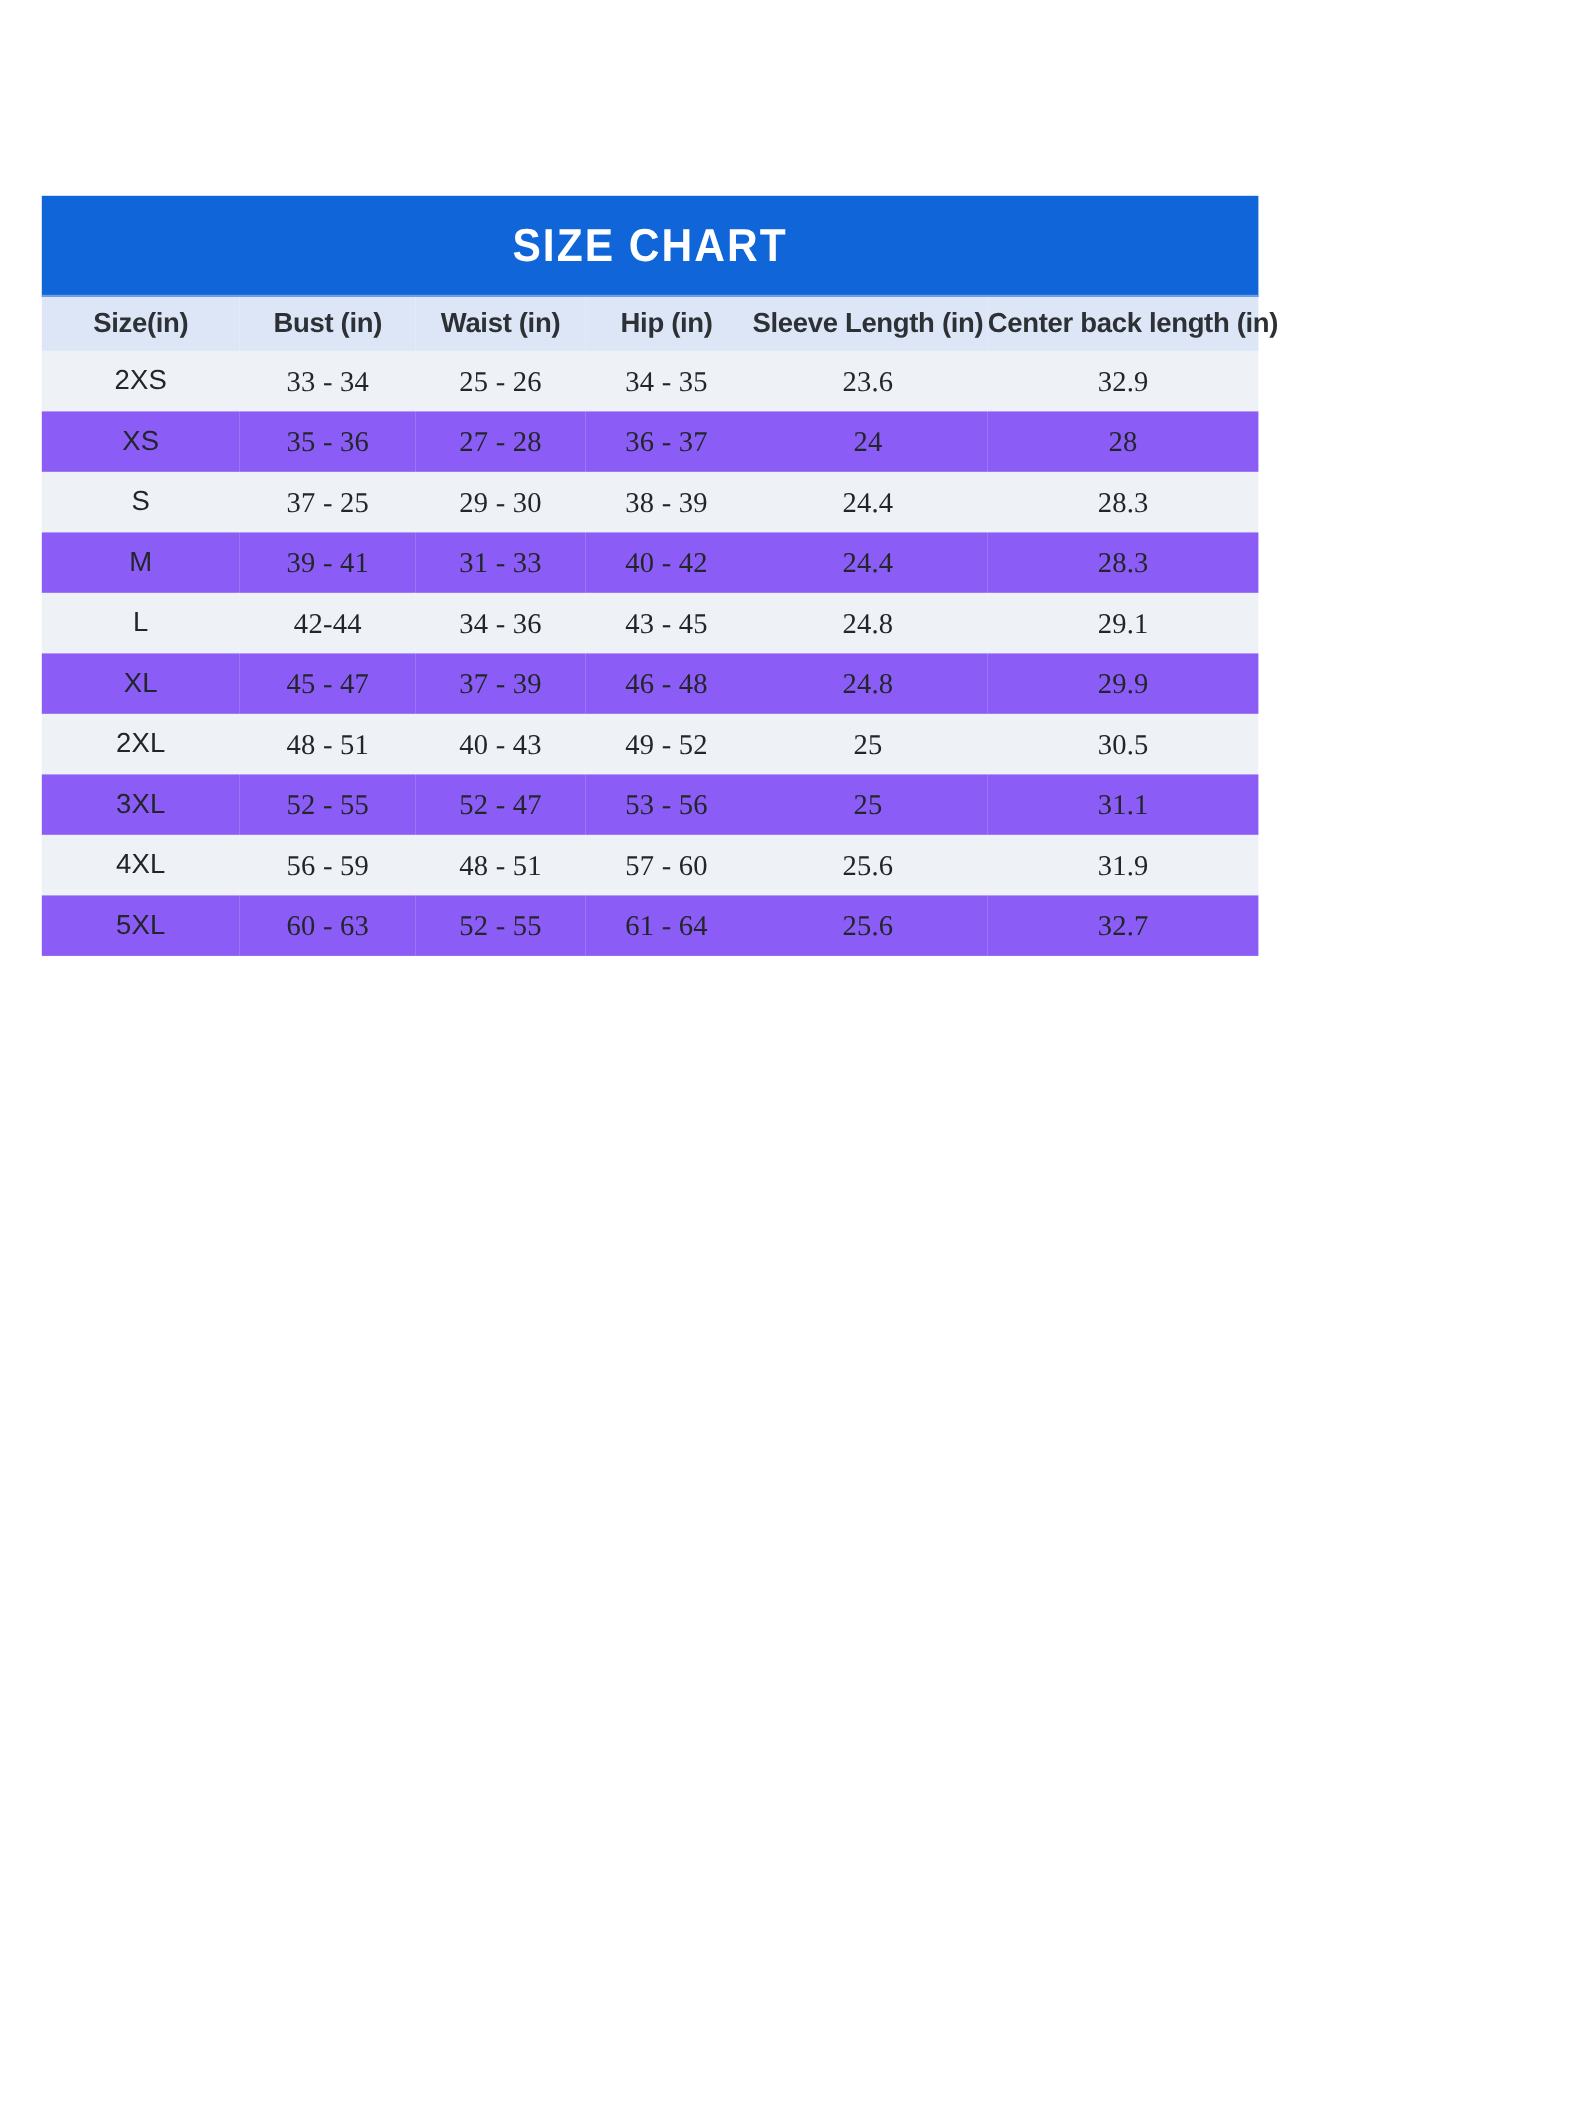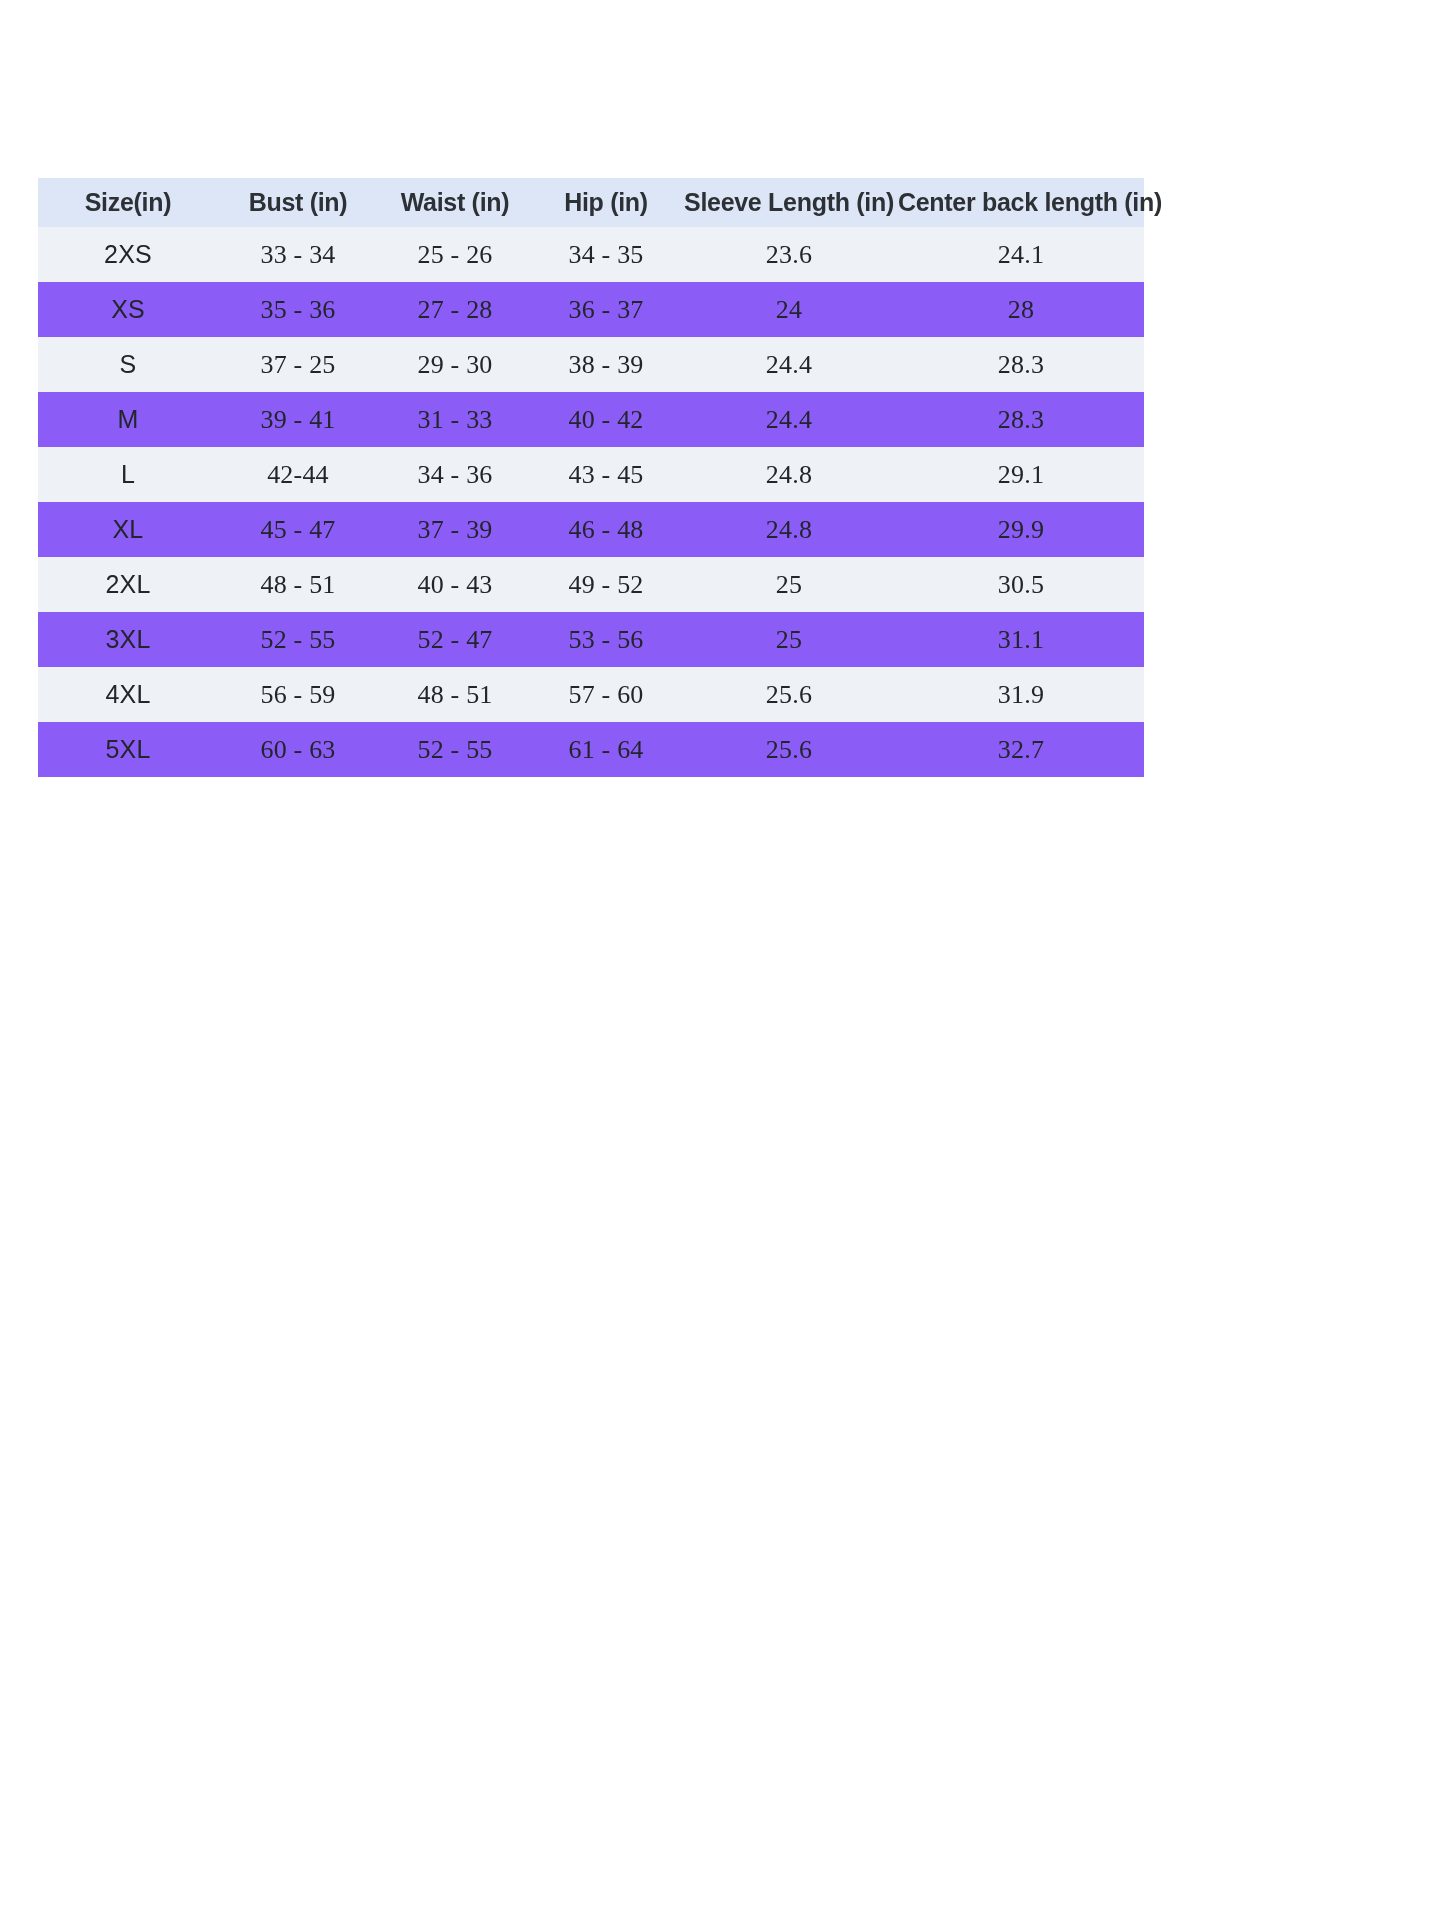--- a/index.html
+++ b/index.html
@@ -108,20 +108,23 @@
   col.c-sleeve { width: 218px; }
   col.c-center { width: 246px; }
 </style>
 </head>
 <body>
 
 <div id="page">
 
   <div class="size-chart">
 
+    <div class="chart-title-bar">
+      <span class="chart-title">SIZE  CHART</span>
+    </div>
 
     <table class="sc-table">
       <colgroup>
         <col class="c-size">
         <col class="c-bust">
         <col class="c-waist">
         <col class="c-hip">
         <col class="c-sleeve">
         <col class="c-center">
       </colgroup>
@@ -135,21 +138,21 @@
           <th>Center back length (in)</th>
         </tr>
       </thead>
       <tbody id="sc-body">
           <tr class="row-even">
             <td class="size-cell">2XS</td>
             <td>33 - 34</td>
             <td>25 - 26</td>
             <td>34 - 35</td>
             <td>23.6</td>
-            <td>24.1</td>
+            <td>32.9</td>
           </tr>
           <tr class="row-odd">
             <td class="size-cell">XS</td>
             <td>35 - 36</td>
             <td>27 - 28</td>
             <td>36 - 37</td>
             <td>24</td>
             <td>28</td>
           </tr>
           <tr class="row-even">

